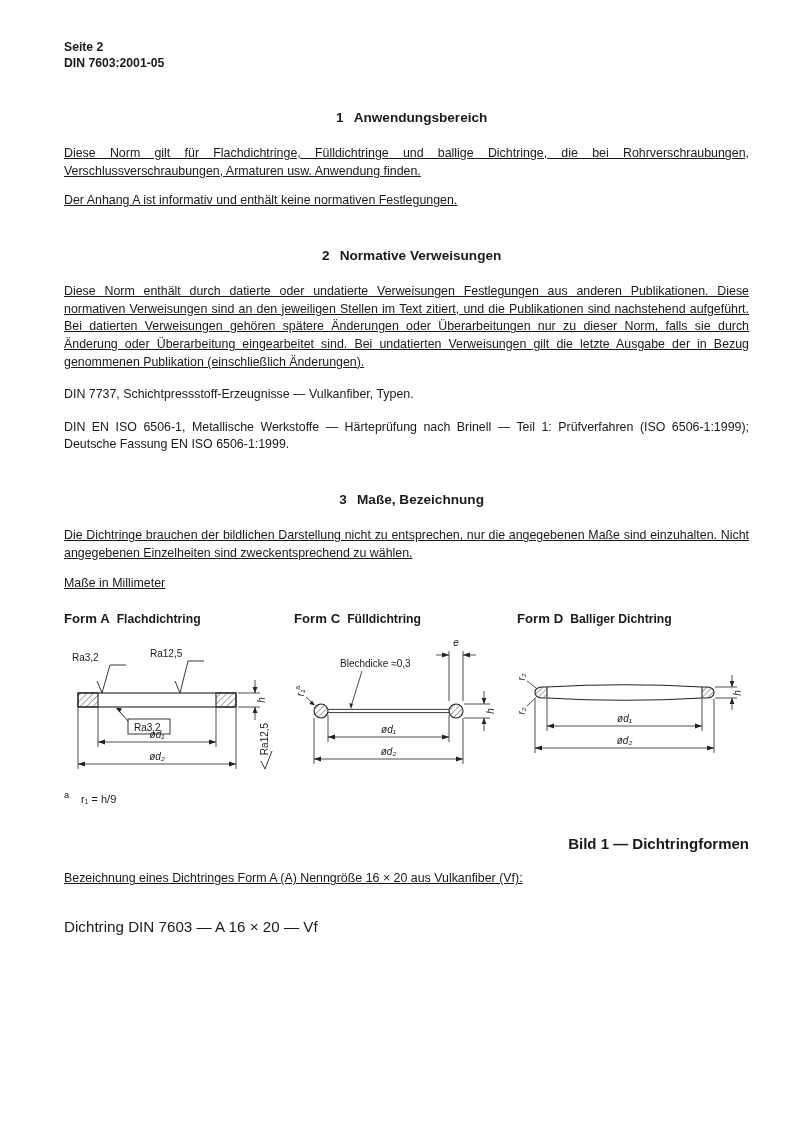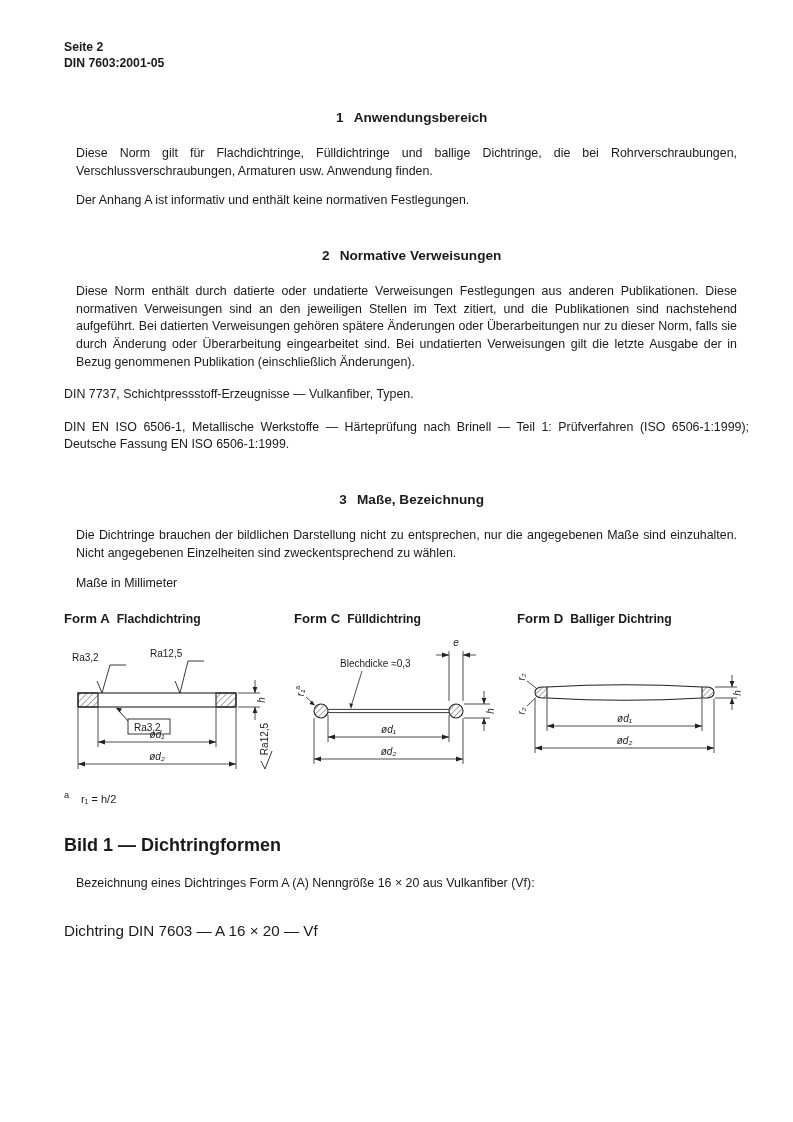--- a/index.html
+++ b/index.html
@@ -5,32 +5,32 @@
   html,body{margin:0;padding:0;background:#ffffff;}
   .page{
     width:793px;min-height:1122px;box-sizing:border-box;
     padding:40px 44px 40px 64px;
     font-family:"Liberation Sans",sans-serif;
     color:#1a1a1a;font-size:12.4px;line-height:1.42;
   }
   .doc-header{font-weight:bold;font-size:12.2px;line-height:1.3;}
   .sec-heading{font-size:13.6px;font-weight:bold;margin:36px 0 18px 0;text-align:center;}
   .sec-num{display:inline-block;width:28px;}
-  p.body{text-align:justify;margin:12px 12px;}
+  p.body{text-align:justify;margin:12px 0;text-decoration:underline;}
   .ref{margin:15px 0;text-align:justify;}
   .italic{}
   .figure-row{display:flex;justify-content:space-between;align-items:flex-start;margin-top:18px;}
   .form-heading{font-weight:bold;font-size:13.2px;margin-bottom:4px;white-space:nowrap;}
   .form-sub{font-size:12.2px;margin-left:7px;text-align:center;}
   svg{display:block;}
   svg text{font-family:"Liberation Sans",sans-serif;font-size:10px;fill:#1a1a1a;font-style:normal;}
   svg text.dim, svg tspan.dim{font-style:italic;}
   .footnote{font-size:11px;margin-top:6px;}
   .footnote .footnote-text{margin-left:12px;}
-  .fig-caption{text-align:left;font-weight:bold;margin:26px 0 16px 0;font-size:18px;}
+  .fig-caption{text-align:right;font-weight:bold;margin:26px 0 16px 0;font-size:15px;}
   .designation-example{font-size:15.2px;margin:28px 0;}
 </style>
 </head>
 <body>
 
 <div class="page">
 
   <div class="doc-header">
     <div>Seite 2</div>
     <div>DIN 7603:2001-05</div>
@@ -244,21 +244,21 @@
           <line x1="215" y1="65" x2="215" y2="77"></line>
           <polygon points="215,54 212.6,48 217.4,48" fill="#222" stroke="none"></polygon>
           <polygon points="215,65 212.6,71 217.4,71" fill="#222" stroke="none"></polygon>
         </g>
         <text transform="rotate(-90 224 60)" x="224" y="60" text-anchor="middle" class="dim">h</text>
       </svg>
     </div>
   </div>
 
   <div class="footnote">
-    <sup>a</sup><span class="italic footnote-text">r₁ = h/2</span>
+    <sup>a</sup><span class="italic footnote-text">r₁ = h/9</span>
   </div>
 
   <div class="fig-caption">Bild 1 — Dichtringformen</div>
 
   <p class="body">Bezeichnung eines Dichtringes Form A (A) Nenngröße 16 × 20 aus Vulkanfiber (Vf):</p>
   <div class="designation-example">Dichtring DIN 7603 — A 16 × 20 — Vf</div>
 
 </div>
 
 </body></html>

